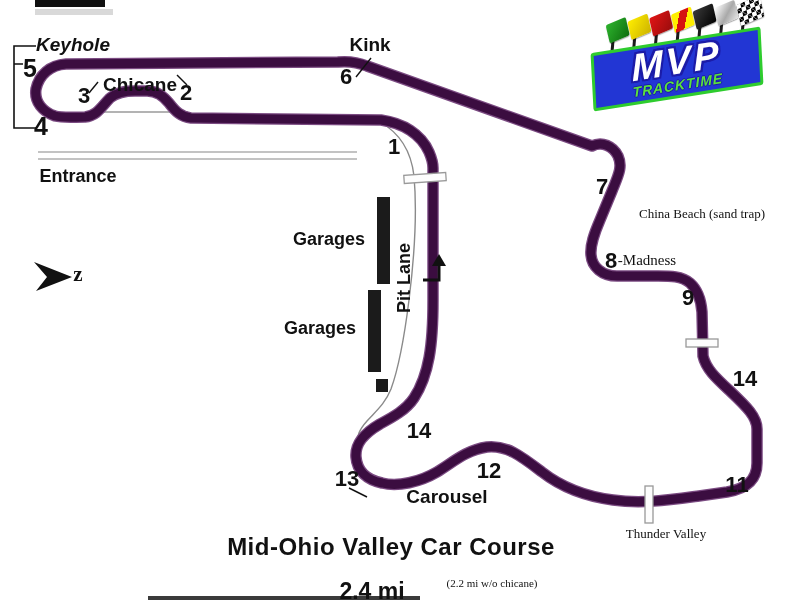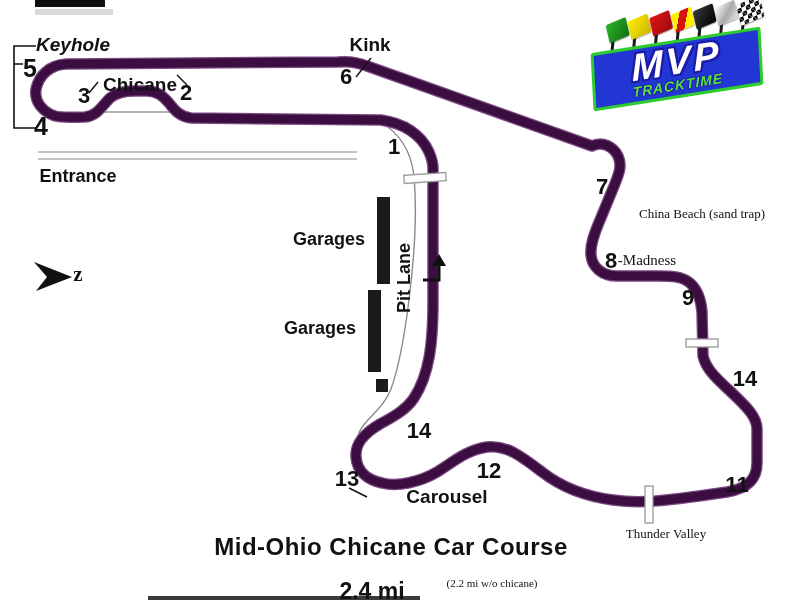--- a/index.html
+++ b/index.html
@@ -139,21 +139,21 @@
   <div class="lbl place-sm" style="left:329px;top:239px;">Garages</div>
   <div class="lbl place-sm" style="left:320px;top:328px;">Garages</div>
   <div class="lbl place-sm rot90" style="left:404px;top:278px;">Pit Lane</div>
   <div class="lbl place" style="left:399px;top:497px;margin-left:48px;">Carousel</div>
   <div class="lbl serif" style="left:702px;top:214px;">China Beach (sand trap)</div>
   <div class="lbl serif" style="left:647px;top:261px;font-size:15px;">-Madness</div>
   <div class="lbl serif" style="left:666px;top:534px;">Thunder Valley</div>
 
   <div class="lbl compass-z" style="left:78px;top:274px;">z</div>
 
-  <div class="lbl title-main" style="left:391px;top:547px;">Mid-Ohio Chicane Car Course</div>
+  <div class="lbl title-main" style="left:391px;top:547px;">Mid-Ohio Valley Car Course</div>
   <div class="lbl title-dist" style="left:372px;top:591px;text-decoration:underline;">2.4 mi</div>
   <div class="lbl title-note" style="left:492px;top:584px;">(2.2 mi w/o chicane)</div>
 
   <div class="logo">
     <div class="logo-flags">
       <div class="flagwrap">
         <div class="pole"></div>
         <div class="flag f-green"></div>
       </div>
       <div class="flagwrap">

